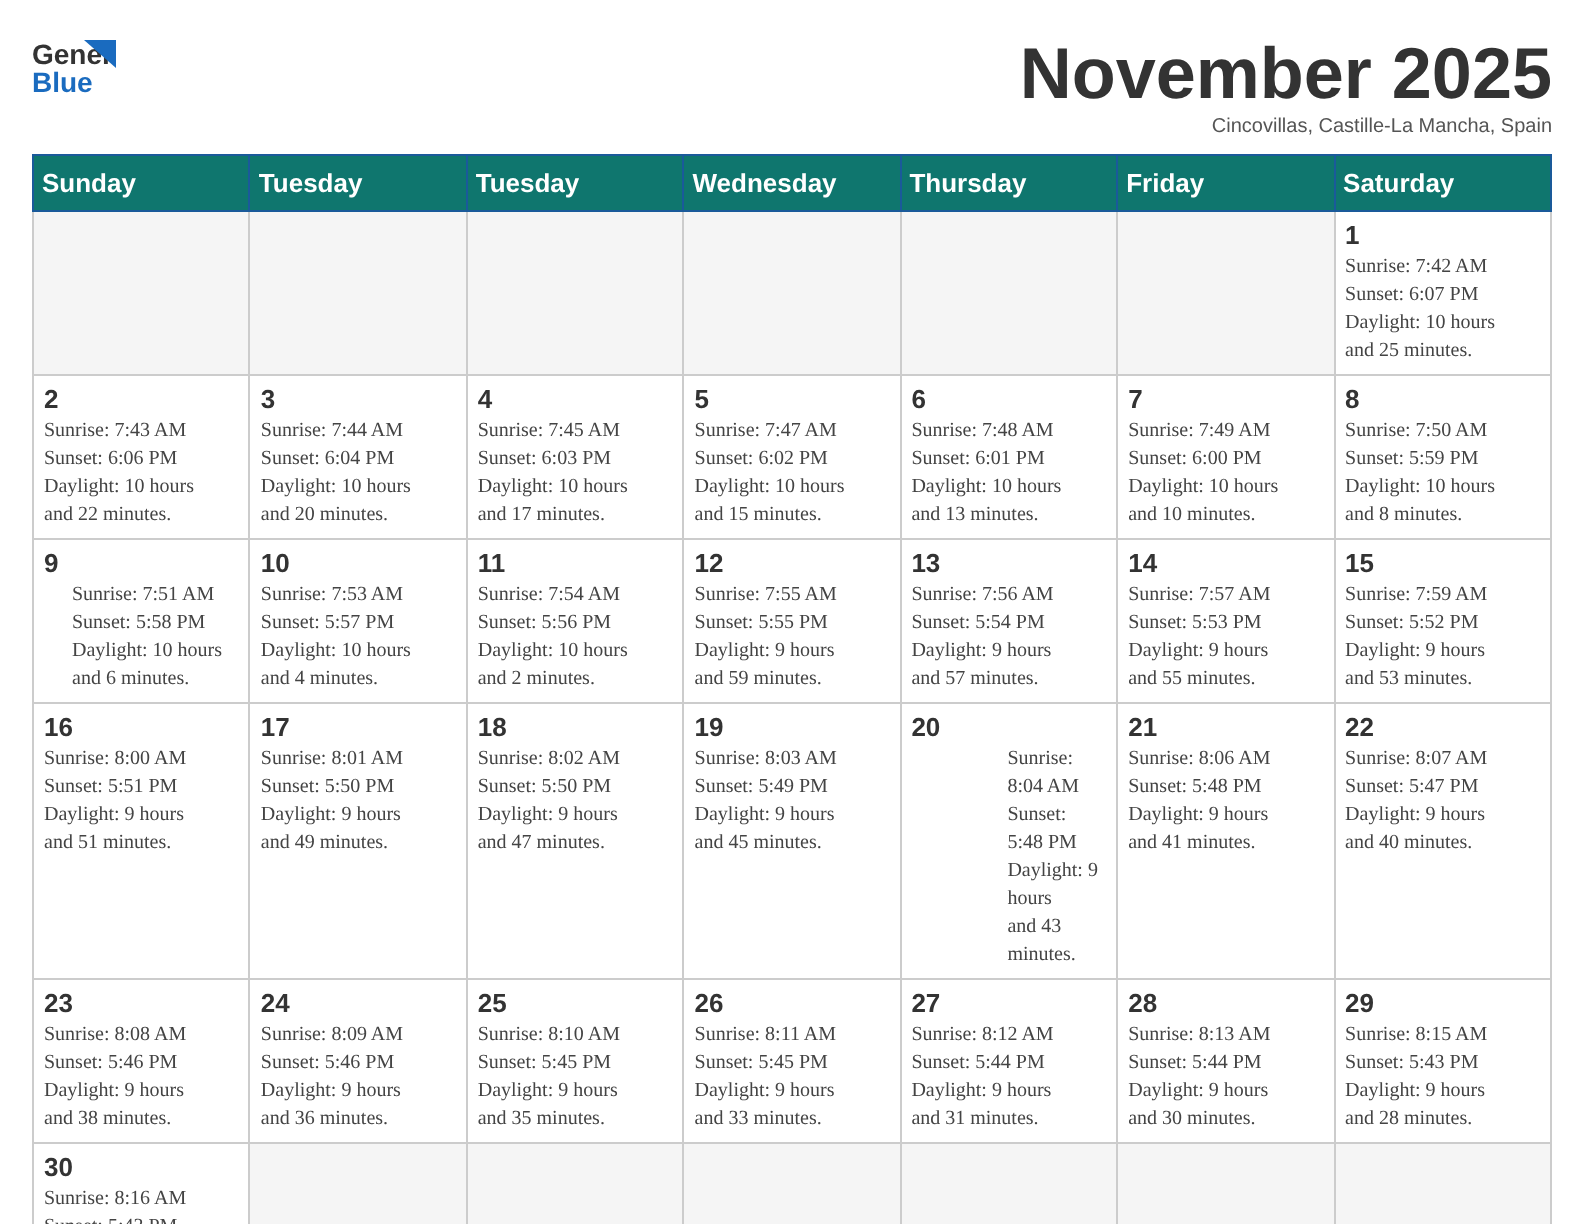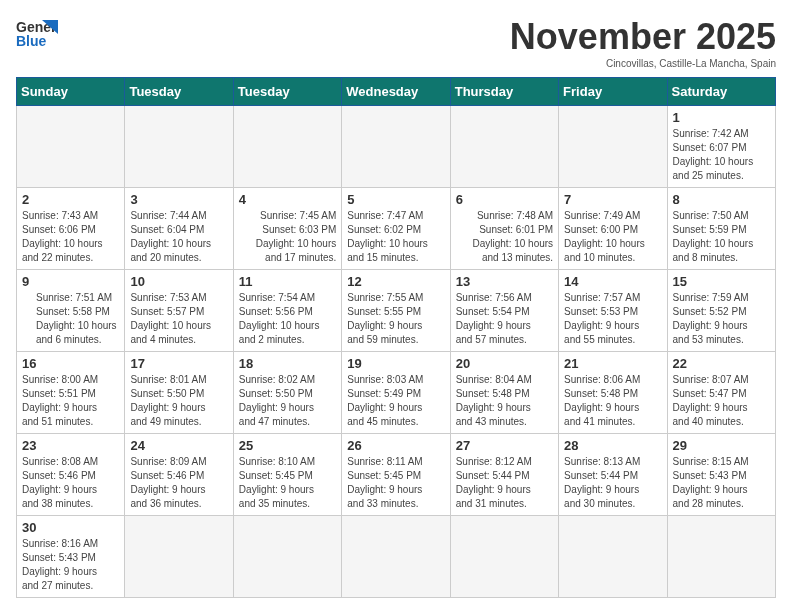--- a/index.html
+++ b/index.html
@@ -59,20 +59,21 @@
       font-size: 13px;
       font-weight: bold;
       color: #333;
       display: block;
       margin-bottom: 2px;
     }
     .day-info {
       font-size: 10px;
       color: #444;
       line-height: 1.4;
+      font-family: Liberation Serif, serif;
     }
     .logo-wrapper {
       display: flex;
       flex-direction: column;
     }
     .logo-top {
       display: flex;
       align-items: center;
     }
   </style>
@@ -133,35 +134,35 @@
         </td>
         <td>
           <span class="day-number">3</span>
           <div class="day-info" style="white-space: pre-line;">Sunrise: 7:44 AM
 Sunset: 6:04 PM
 Daylight: 10 hours
 and 20 minutes.</div>
         </td>
         <td>
           <span class="day-number">4</span>
-          <div class="day-info" style="white-space: pre-line; text-align: right;">Sunrise: 7:45 AM
+          <div class="day-info" style="white-space: pre-line;">Sunrise: 7:45 AM
 Sunset: 6:03 PM
 Daylight: 10 hours
 and 17 minutes.</div>
         </td>
         <td>
           <span class="day-number">5</span>
           <div class="day-info" style="white-space: pre-line;">Sunrise: 7:47 AM
 Sunset: 6:02 PM
 Daylight: 10 hours
 and 15 minutes.</div>
         </td>
         <td>
           <span class="day-number">6</span>
-          <div class="day-info" style="white-space: pre-line; text-align: right;">Sunrise: 7:48 AM
+          <div class="day-info" style="white-space: pre-line;">Sunrise: 7:48 AM
 Sunset: 6:01 PM
 Daylight: 10 hours
 and 13 minutes.</div>
         </td>
         <td>
           <span class="day-number">7</span>
           <div class="day-info" style="white-space: pre-line;">Sunrise: 7:49 AM
 Sunset: 6:00 PM
 Daylight: 10 hours
 and 10 minutes.</div>
@@ -249,21 +250,21 @@
         </td>
         <td>
           <span class="day-number">19</span>
           <div class="day-info" style="white-space: pre-line;">Sunrise: 8:03 AM
 Sunset: 5:49 PM
 Daylight: 9 hours
 and 45 minutes.</div>
         </td>
         <td>
           <span class="day-number">20</span>
-          <div class="day-info" style="white-space: pre-line;">Sunrise: 8:04 AM
+          <div class="day-info" style="white-space: pre-line; margin-left: 48px;">Sunrise: 8:04 AM
 Sunset: 5:48 PM
 Daylight: 9 hours
 and 43 minutes.</div>
         </td>
         <td>
           <span class="day-number">21</span>
           <div class="day-info" style="white-space: pre-line;">Sunrise: 8:06 AM
 Sunset: 5:48 PM
 Daylight: 9 hours
 and 41 minutes.</div>

